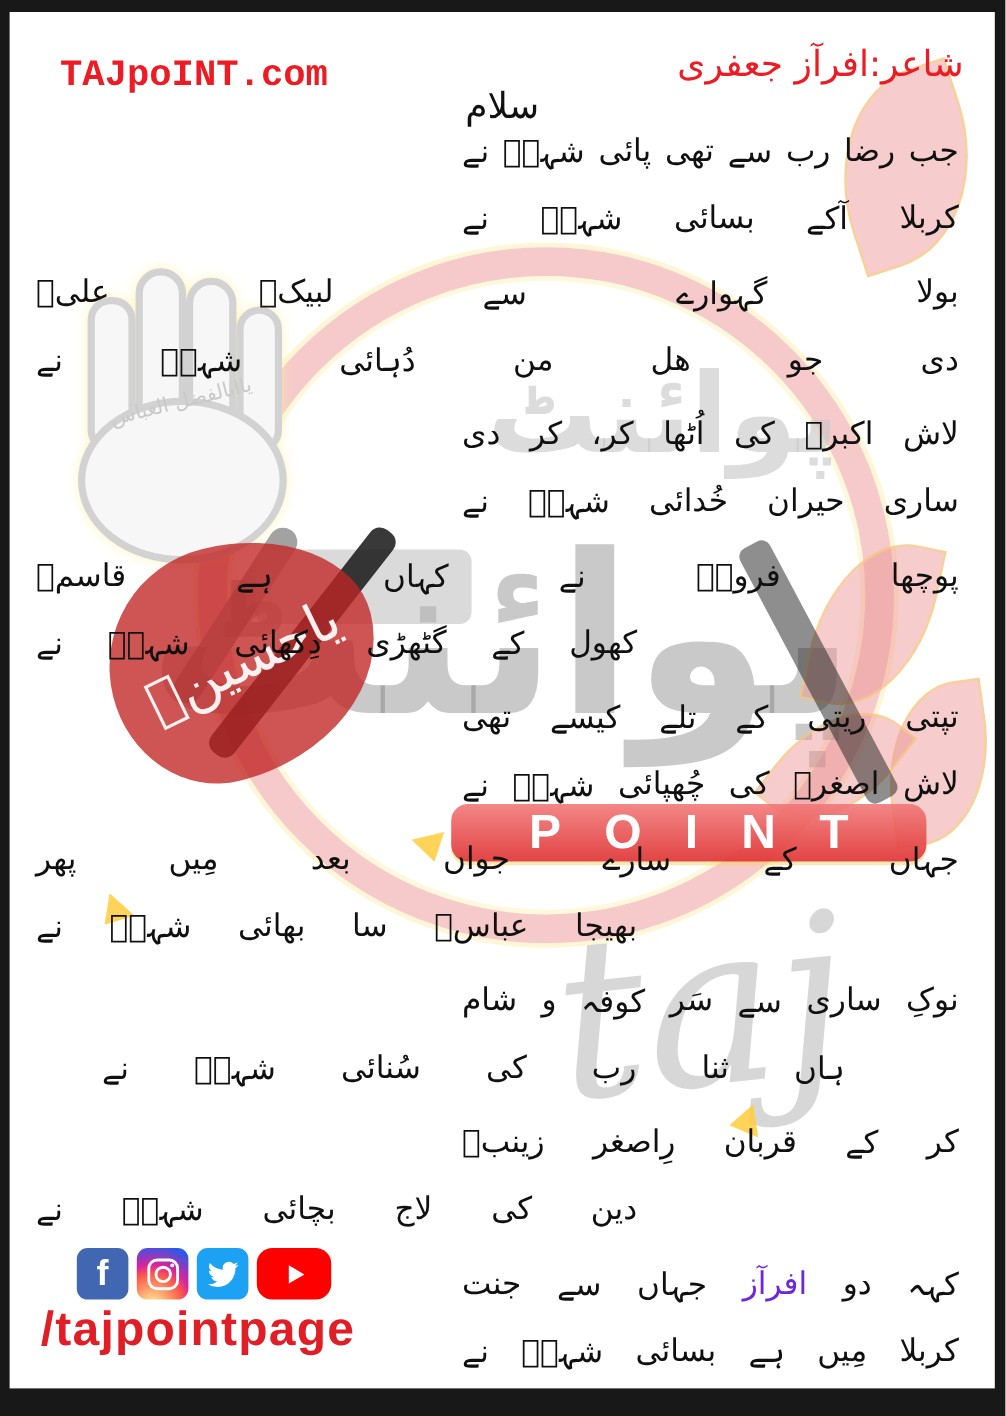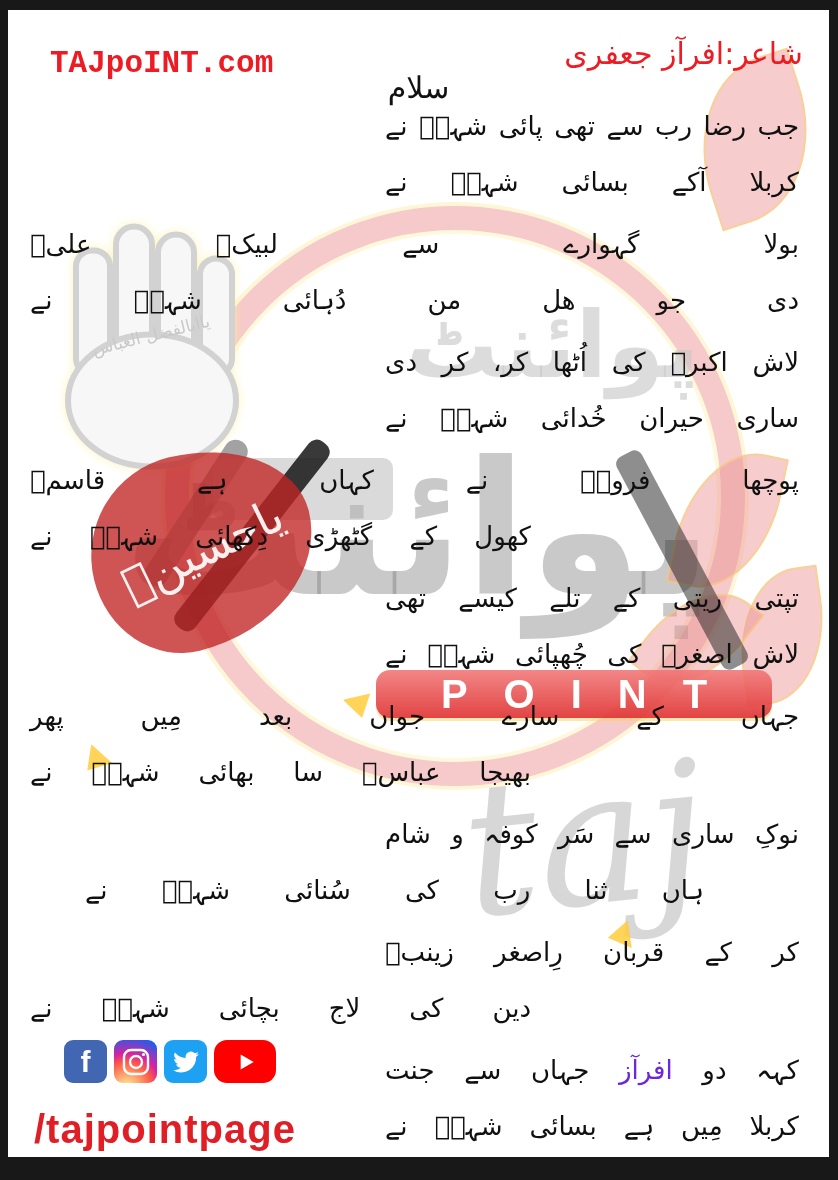--- a/index.html
+++ b/index.html
@@ -78,21 +78,21 @@
   .word.hl { color: #6d28d9; }
 
   
   .footer { position: absolute; left: 26px; top: 1030px; z-index: 3; width: 280px; }
   .icons { display: flex; gap: 7px; align-items: center; margin-left: 30px; }
   .ic { width: 43px; height: 43px; border-radius: 9px; display: flex; align-items: center; justify-content: center; }
   .ic-fb { background: #4267b2; color: #fff; font-weight: bold; font-size: 30px; font-family: "Liberation Sans", sans-serif; }
   .ic-ig { background: radial-gradient(circle at 30% 110%, #fdf497 0%, #fd5949 45%, #d6249f 60%, #285aeb 90%); }
   .ic-tw { background: #1da1f2; }
   .ic-yt { background: #ff0000; width: 62px; border-radius: 13px; }
-  .handle { margin-top: 24px; font-size: 40px; font-weight: bold; color: #e01e25;
+  .handle { margin-top: 3px; font-size: 40px; font-weight: bold; color: #e01e25;
             font-family: "Liberation Sans", sans-serif; letter-spacing: 1px; }
 </style>
 </head>
 <body>
 
 <div class="page">
   <div class="sheet">
 
     <div class="wm">
       <div class="wm-ring"></div>

